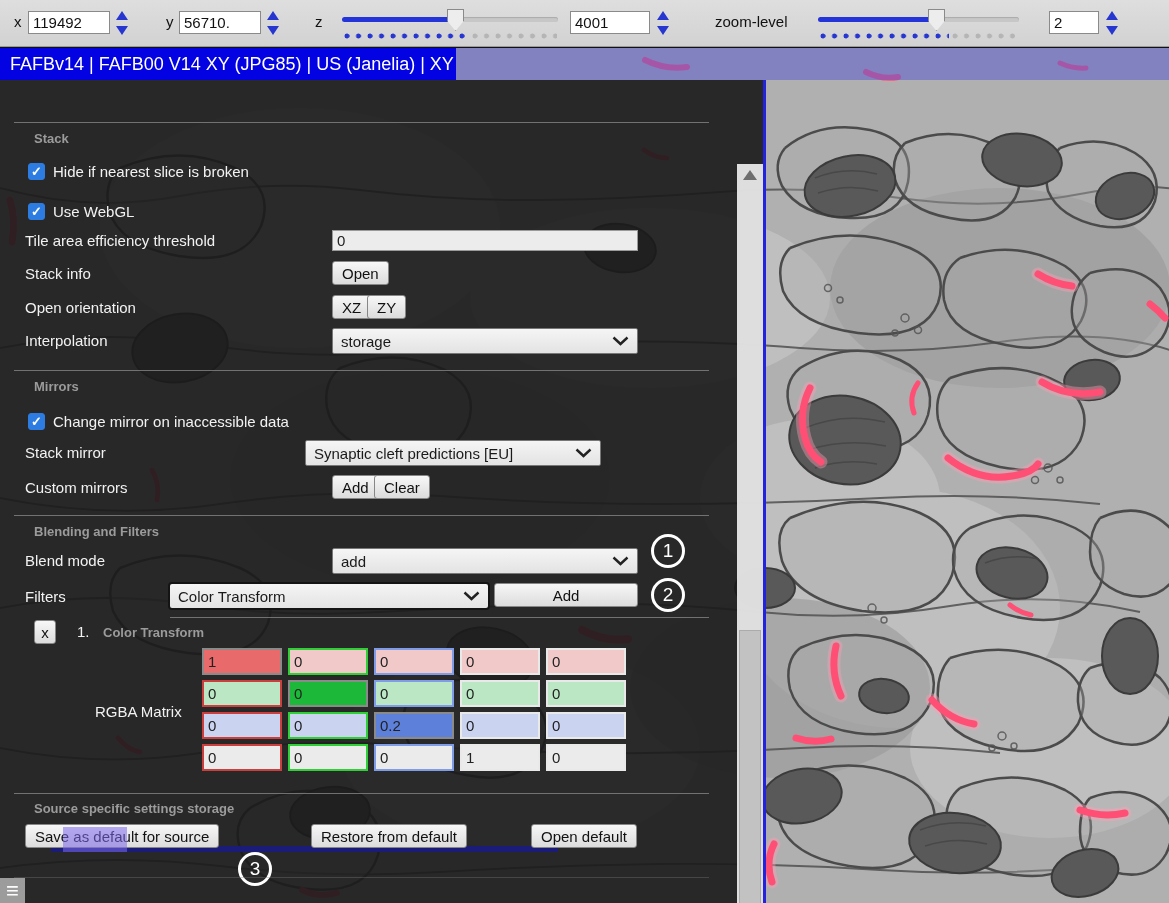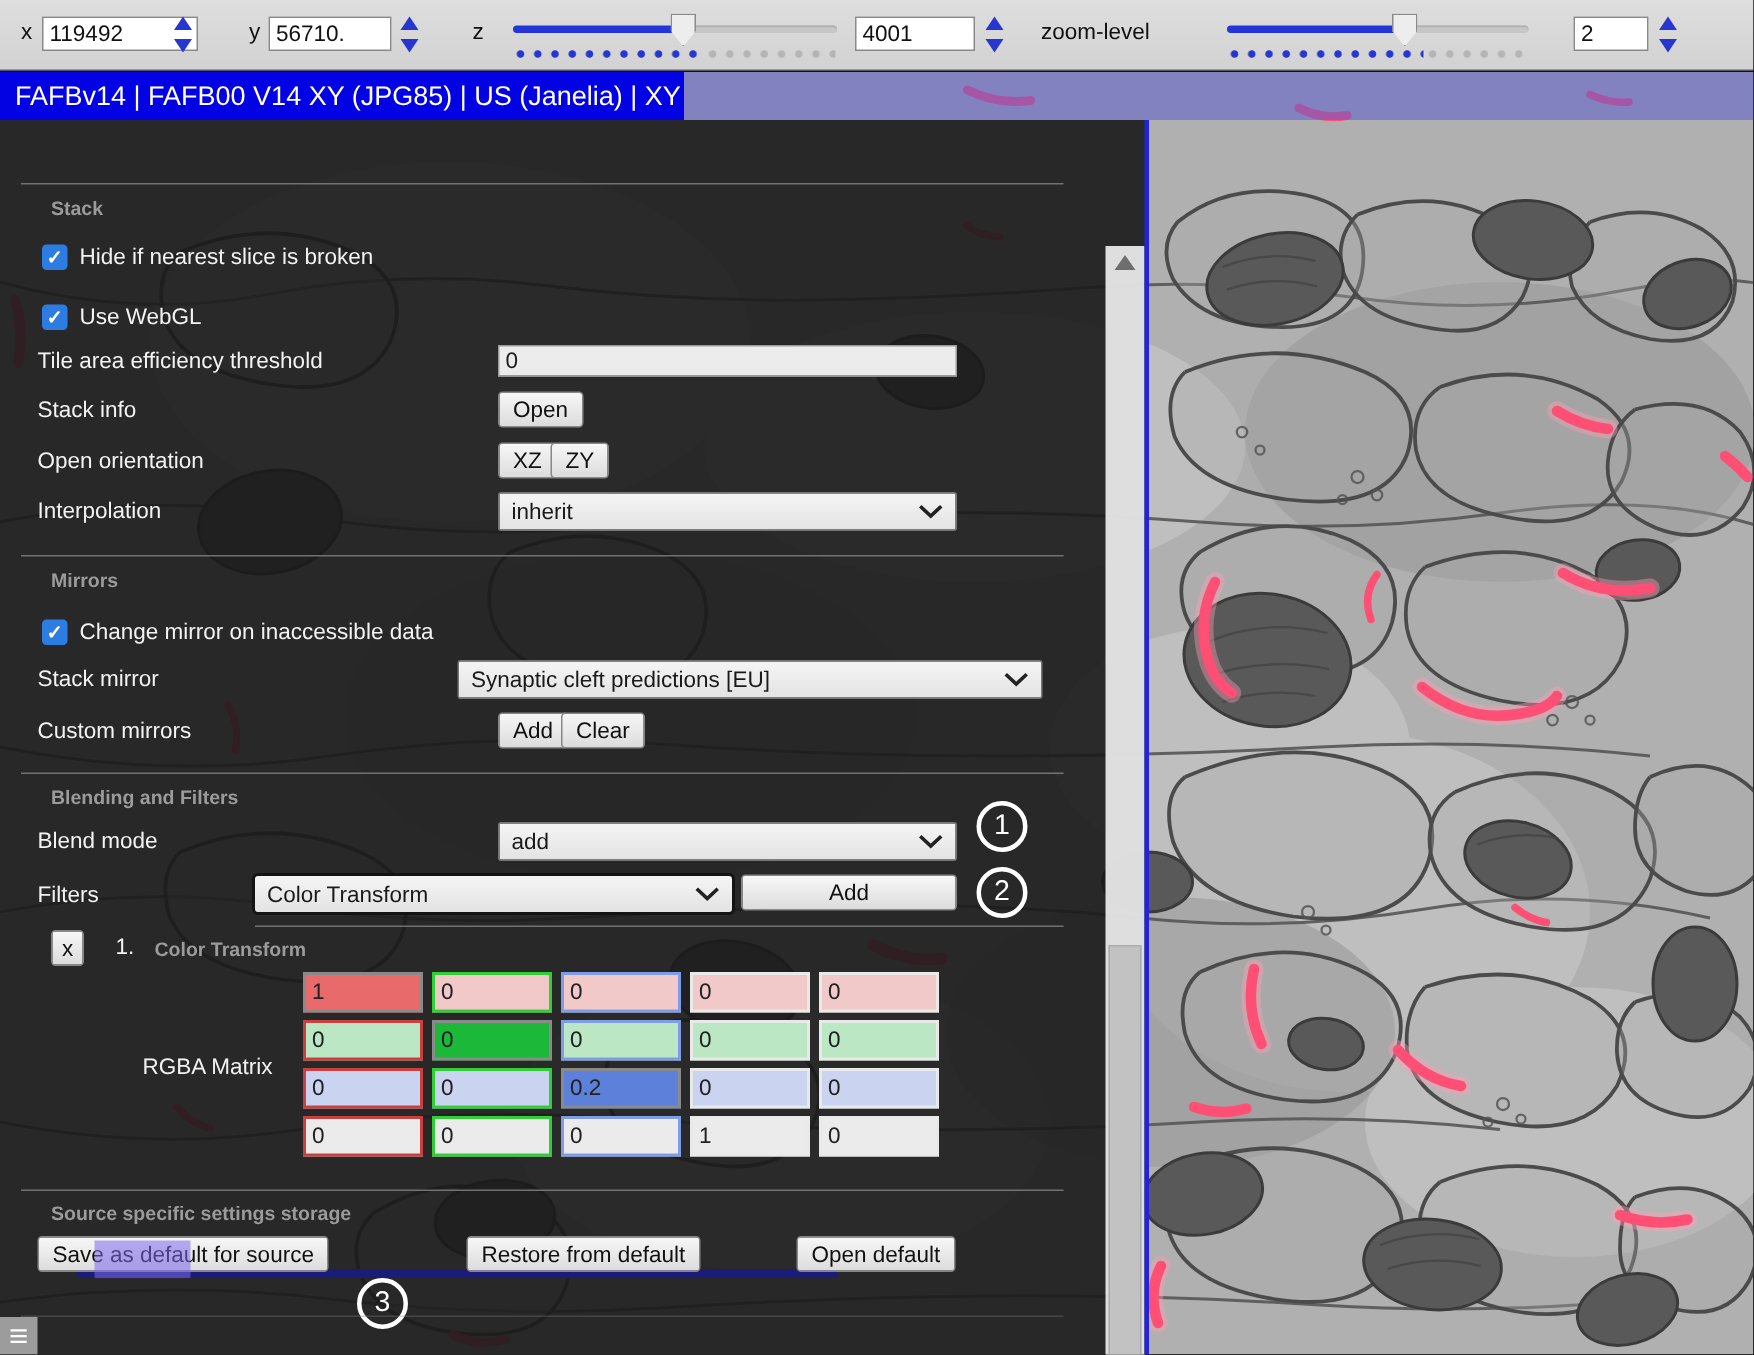--- a/index.html
+++ b/index.html
@@ -223,21 +223,21 @@
         <path d="M10 152 q6 20 2 42" stroke-width="7"></path>
       <path d="M644 102 q11 8 23 8" stroke-width="5"></path>
         <path d="M302 842 q16 8 35 3" stroke-width="6"></path>
       <path d="M152 422 q8 14 5 30" stroke-width="5"></path>
         <path d="M118 690 q10 12 22 14" stroke-width="5"></path>
     </g>
   </svg>
 
   <div id="topbar">
     <span class="tb-label" style="left:14px">x</span>
-    <input class="tb-input" style="left: 28px; width: 104px;" value="119492">
+    <input class="tb-input" style="left: 28px; width: 82px;" value="119492">
     <span class="spinner" style="left:115px">
       <i class="spin-up"></i>
       <i class="spin-down"></i>
     </span>
 
     <span class="tb-label" style="left:166px">y</span>
     <input class="tb-input" style="left: 179px; width: 82px;" value="56710.">
     <span class="spinner" style="left:266px">
       <i class="spin-up"></i>
       <i class="spin-down"></i>
@@ -250,21 +250,21 @@
       <div class="thumb" style="left:107px"></div>
       <div class="dots dots-blue" style="left:3px; width:126px"></div>
       <div class="dots dots-gray" style="left:131px; width:86px"></div>
     </div>
     <input class="tb-input" style="left: 570px; width: 80px;" value="4001">
     <span class="spinner" style="left:656px">
       <i class="spin-up"></i>
       <i class="spin-down"></i>
     </span>
 
-    <span class="tb-label" style="left:694px">zoom-level</span>
+    <span class="tb-label" style="left:715px">zoom-level</span>
     <div class="slider" style="left:816px; width:205px">
       <div class="track track-fill" style="left:2px; width:119px"></div>
       <div class="track track-rest" style="left:121px; width:82px"></div>
       <div class="thumb" style="left:112px"></div>
       <div class="dots dots-blue" style="left:3px; width:130px"></div>
       <div class="dots dots-gray" style="left:135px; width:64px"></div>
     </div>
     <input class="tb-input" style="left: 1049px; width: 50px;" value="2">
     <span class="spinner" style="left:1105px">
       <i class="spin-up"></i>
@@ -302,38 +302,38 @@
 
     <span class="row-label" style="top:185px">Stack info</span>
     <button class="btn p-abs" style="left:332px; top:181px">Open</button>
 
     <span class="row-label" style="top:219px">Open orientation</span>
     <button class="btn p-abs" style="left:332px; top:215px">XZ</button>
     <button class="btn p-abs" style="left:367px; top:215px">ZY</button>
 
     <span class="row-label" style="top:252px">Interpolation</span>
     <div class="sel" style="left:332px; top:248px; width:306px">
-      <span>inherit</span>
+      <span>storage</span>
       <svg width="17" height="10" viewBox="0 0 17 10">
           <path d="M1.5 1.5 L8.5 8 L15.5 1.5" stroke="#222" stroke-width="2.4" fill="none"></path>
         </svg>
     </div>
 
     <div class="hr" style="top:290px"></div>
     <div class="sec-header" style="top:299px">Mirrors</div>
 
     <div class="cb-row" style="top:331px">
       <span class="checkbox checked">
           <span>✓</span>
         </span>
       <span>Change mirror on inaccessible data</span>
     </div>
 
     <span class="row-label" style="top:364px">Stack mirror</span>
-    <div class="sel" style="left:305px; top:360px; width:390px">
+    <div class="sel" style="left:305px; top:360px; width:296px">
       <span>Synaptic cleft predictions [EU]</span>
       <svg width="17" height="10" viewBox="0 0 17 10">
           <path d="M1.5 1.5 L8.5 8 L15.5 1.5" stroke="#222" stroke-width="2.4" fill="none"></path>
         </svg>
     </div>
 
     <span class="row-label" style="top:399px">Custom mirrors</span>
     <button class="btn p-abs" style="left:332px; top:395px">Add</button>
     <button class="btn p-abs" style="left:374px; top:395px">Clear</button>
 

